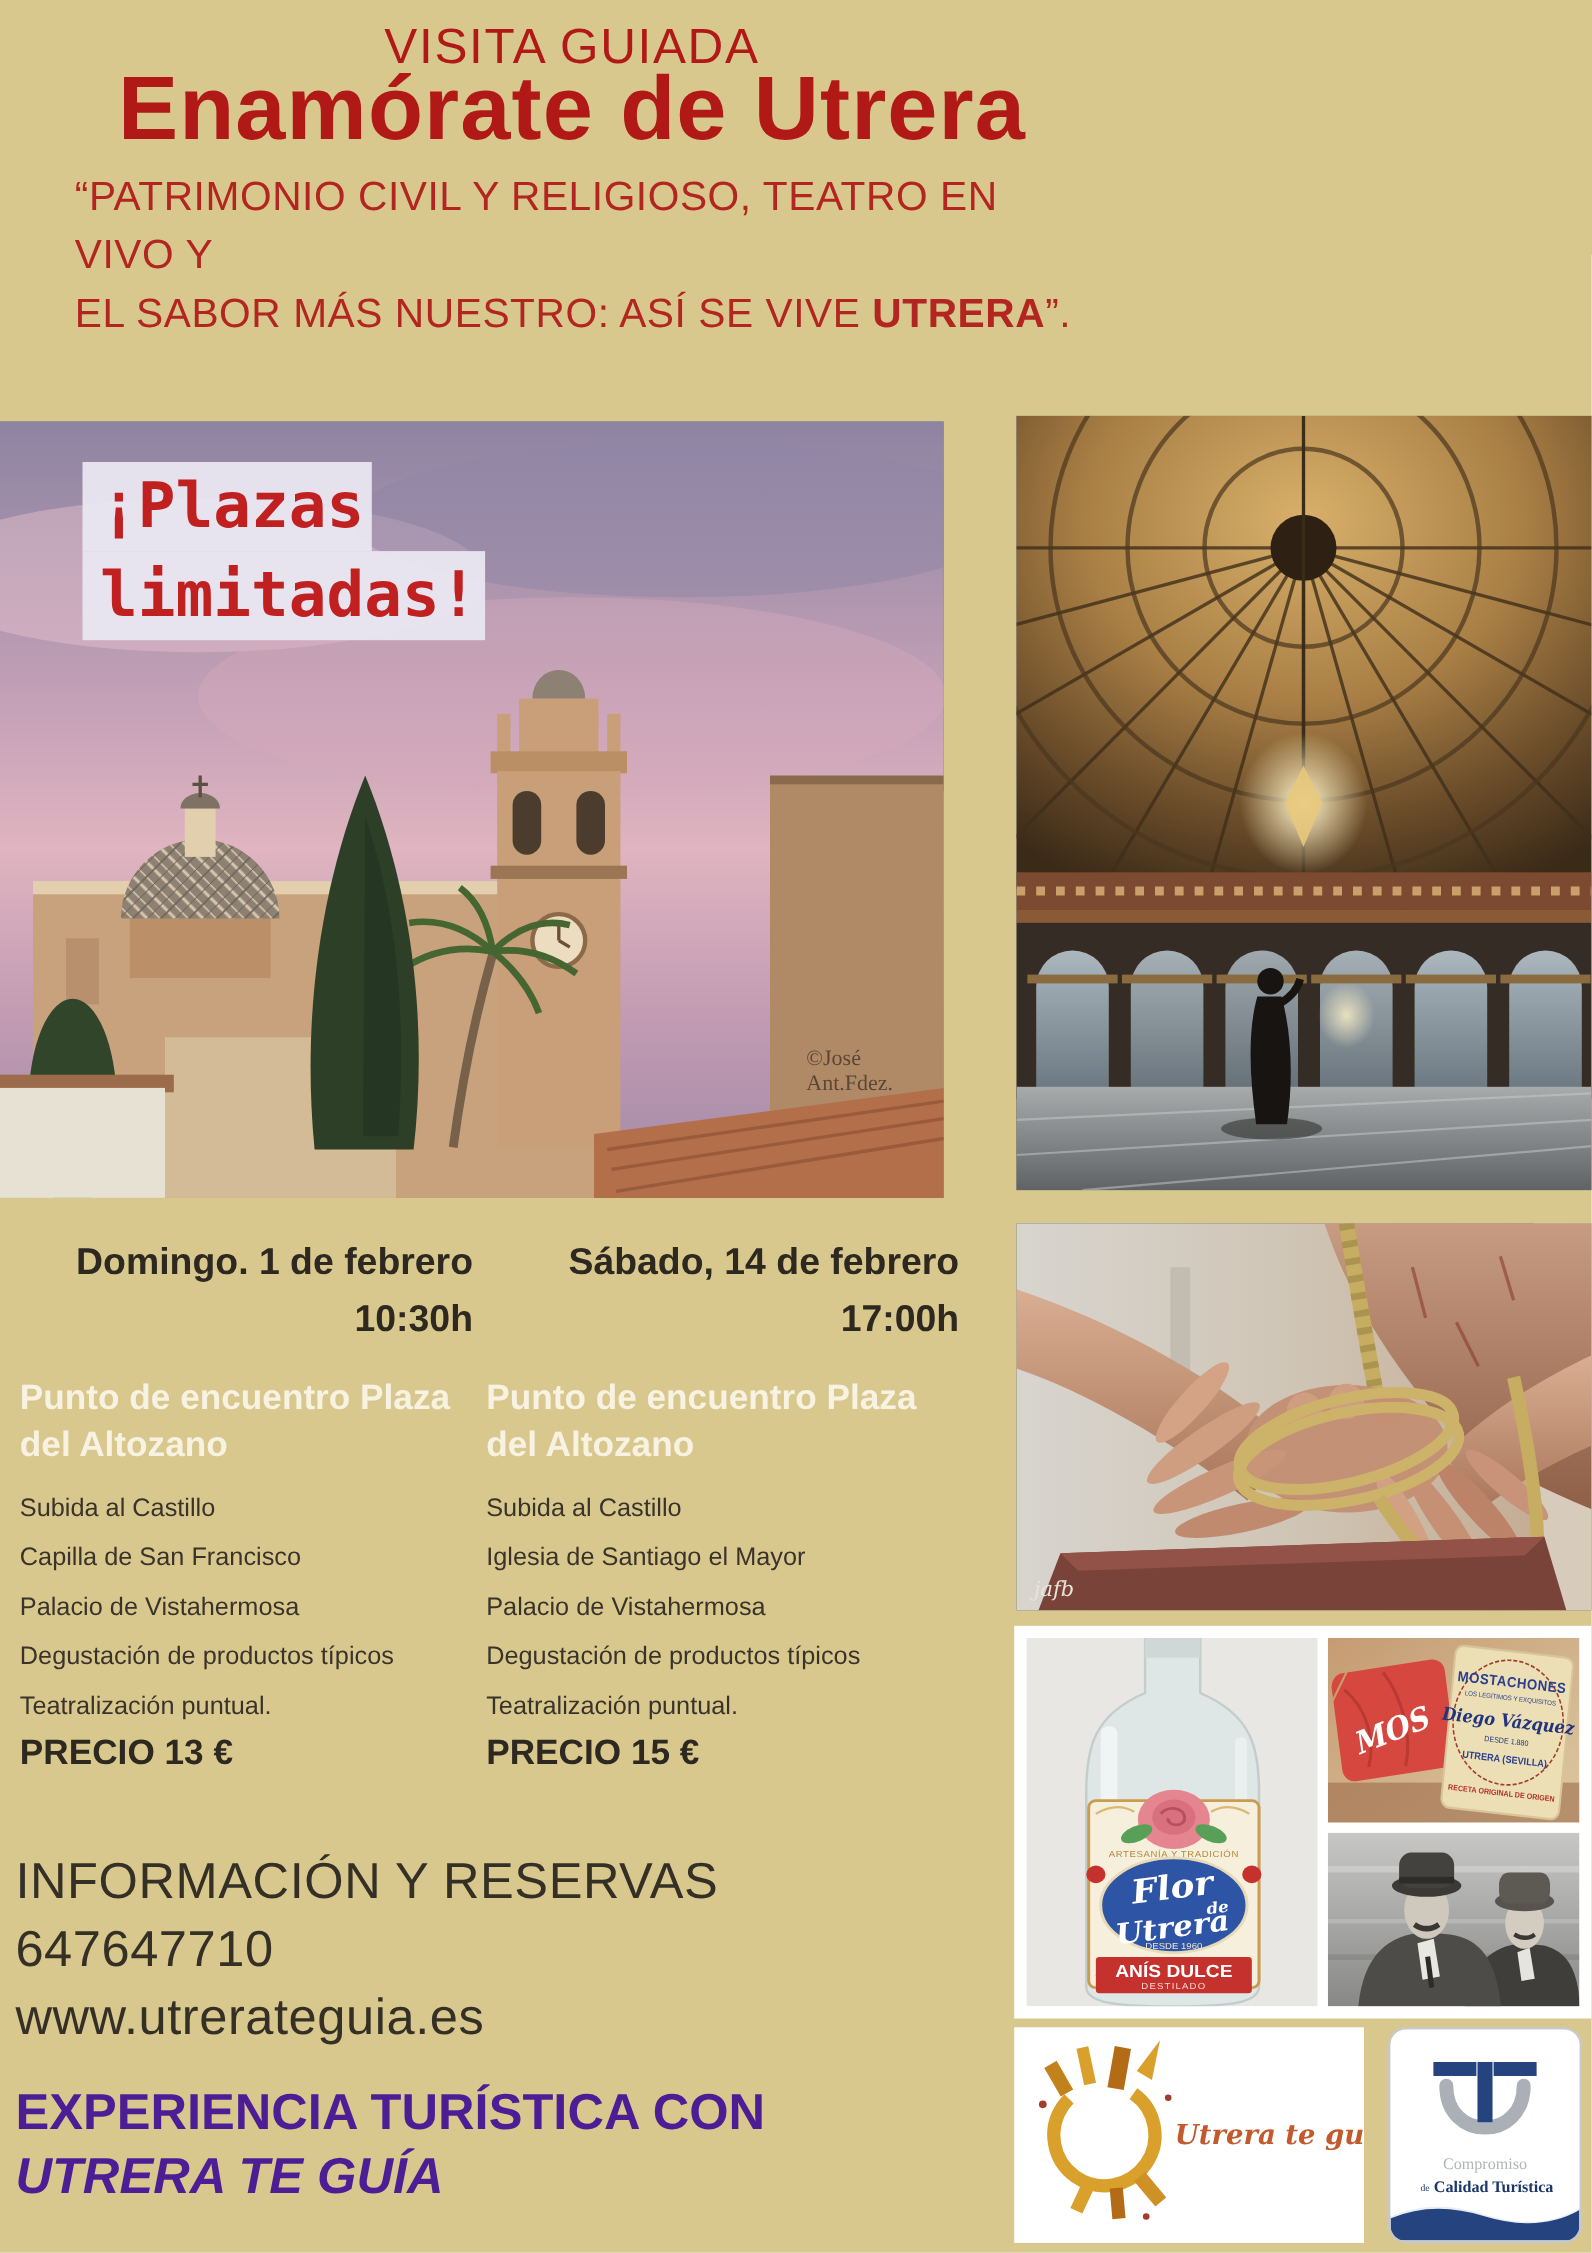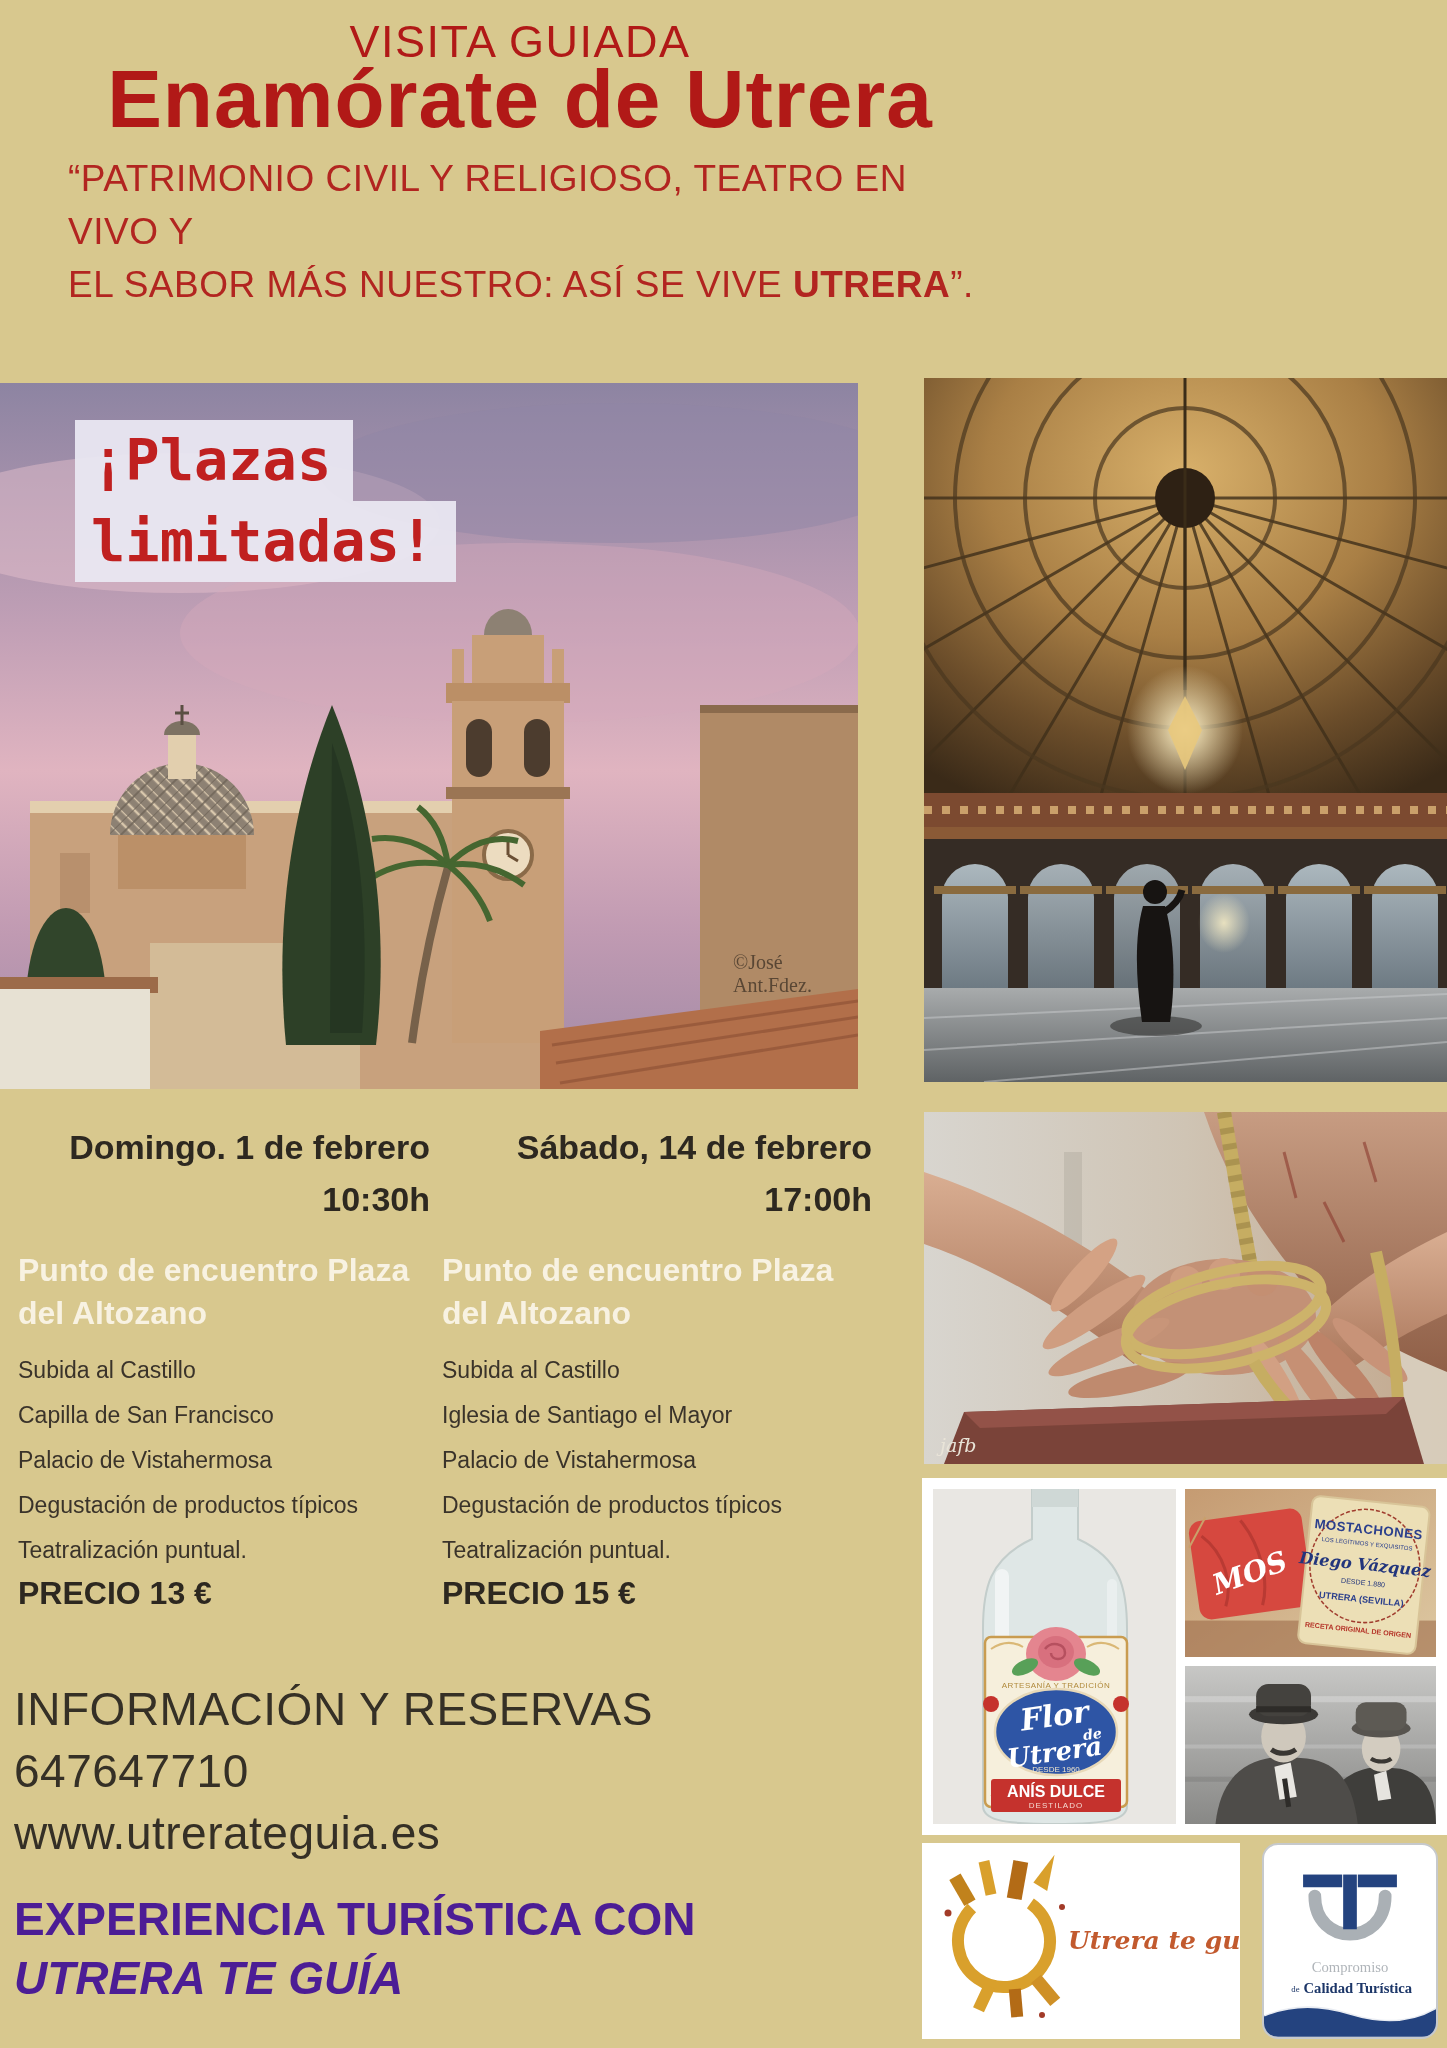--- a/index.html
+++ b/index.html
@@ -18,21 +18,21 @@
   
   .photo{position:absolute;overflow:hidden;background:#888;}
   .photo svg{display:block;width:100%;height:100%;}
   .photo-church{left:0;top:383px;width:858px;height:706px;}
   .photo-dome{left:924px;top:378px;width:523px;height:704px;}
   .photo-hands{left:924px;top:1112px;width:523px;height:352px;}
 
   .plazas{position:absolute;left:75px;top:420px;}
   .plazas-line{display:table;background:rgba(233,231,241,.95);color:#c02020;
     font-family:"DejaVu Sans Mono",monospace;font-weight:bold;font-size:57px;
-    line-height:1;padding:12px 22px 12px 16px;}
+    line-height:1;padding:12px 7px 12px 16px;}
   .credit-church{position:absolute;left:733px;top:568px;font-family:"Liberation Serif",serif;
     font-size:20px;color:#4a3b2c;opacity:.85;}
   .credit-hands{position:absolute;left:16px;bottom:8px;font-family:"DejaVu Serif",serif;
     font-style:italic;font-size:19px;color:#e9e4d8;}
 
   
   .session{position:absolute;top:1128px;color:#352f26;}
   .session-a{left:18px;width:412px;}
   .session-b{left:442px;width:430px;}
   .s-date,.s-time{font-size:34px;font-weight:bold;color:#2d2820;text-align:right;}
@@ -46,21 +46,21 @@
     color:#35302 6;color:#353026;letter-spacing:.5px;}
   .exp{position:absolute;left:14px;top:1890px;font-size:46px;font-weight:bold;
     line-height:59px;color:#4c1d95;}
   .exp .it{font-style:italic;}
 
   
   .collage{position:absolute;left:922px;top:1478px;width:525px;height:357px;
     background:#ffffff;box-sizing:border-box;padding:11px;display:flex;gap:9px;}
   .cell{overflow:hidden;}
   .cell svg{display:block;width:100%;height:100%;}
-  .cell-bottle{width:243px;height:100%;}
+  .cell-bottle{width:265px;height:100%;}
   .col-right{flex:1;display:flex;flex-direction:column;gap:9px;}
   .cell-most{height:168px;}
   .cell-men{flex:1;}
 
   
   .logo-box-1{position:absolute;left:922px;top:1843px;width:318px;height:196px;background:#fff;}
   .logo-box-2{position:absolute;left:1262px;top:1843px;width:176px;height:196px;background:#ffffff;
     border:2px solid #c6c9cc;border-radius:16px;box-sizing:border-box;overflow:hidden;}
   .logo-box-1 svg,.logo-box-2 svg{display:block;width:100%;height:100%;}
 

